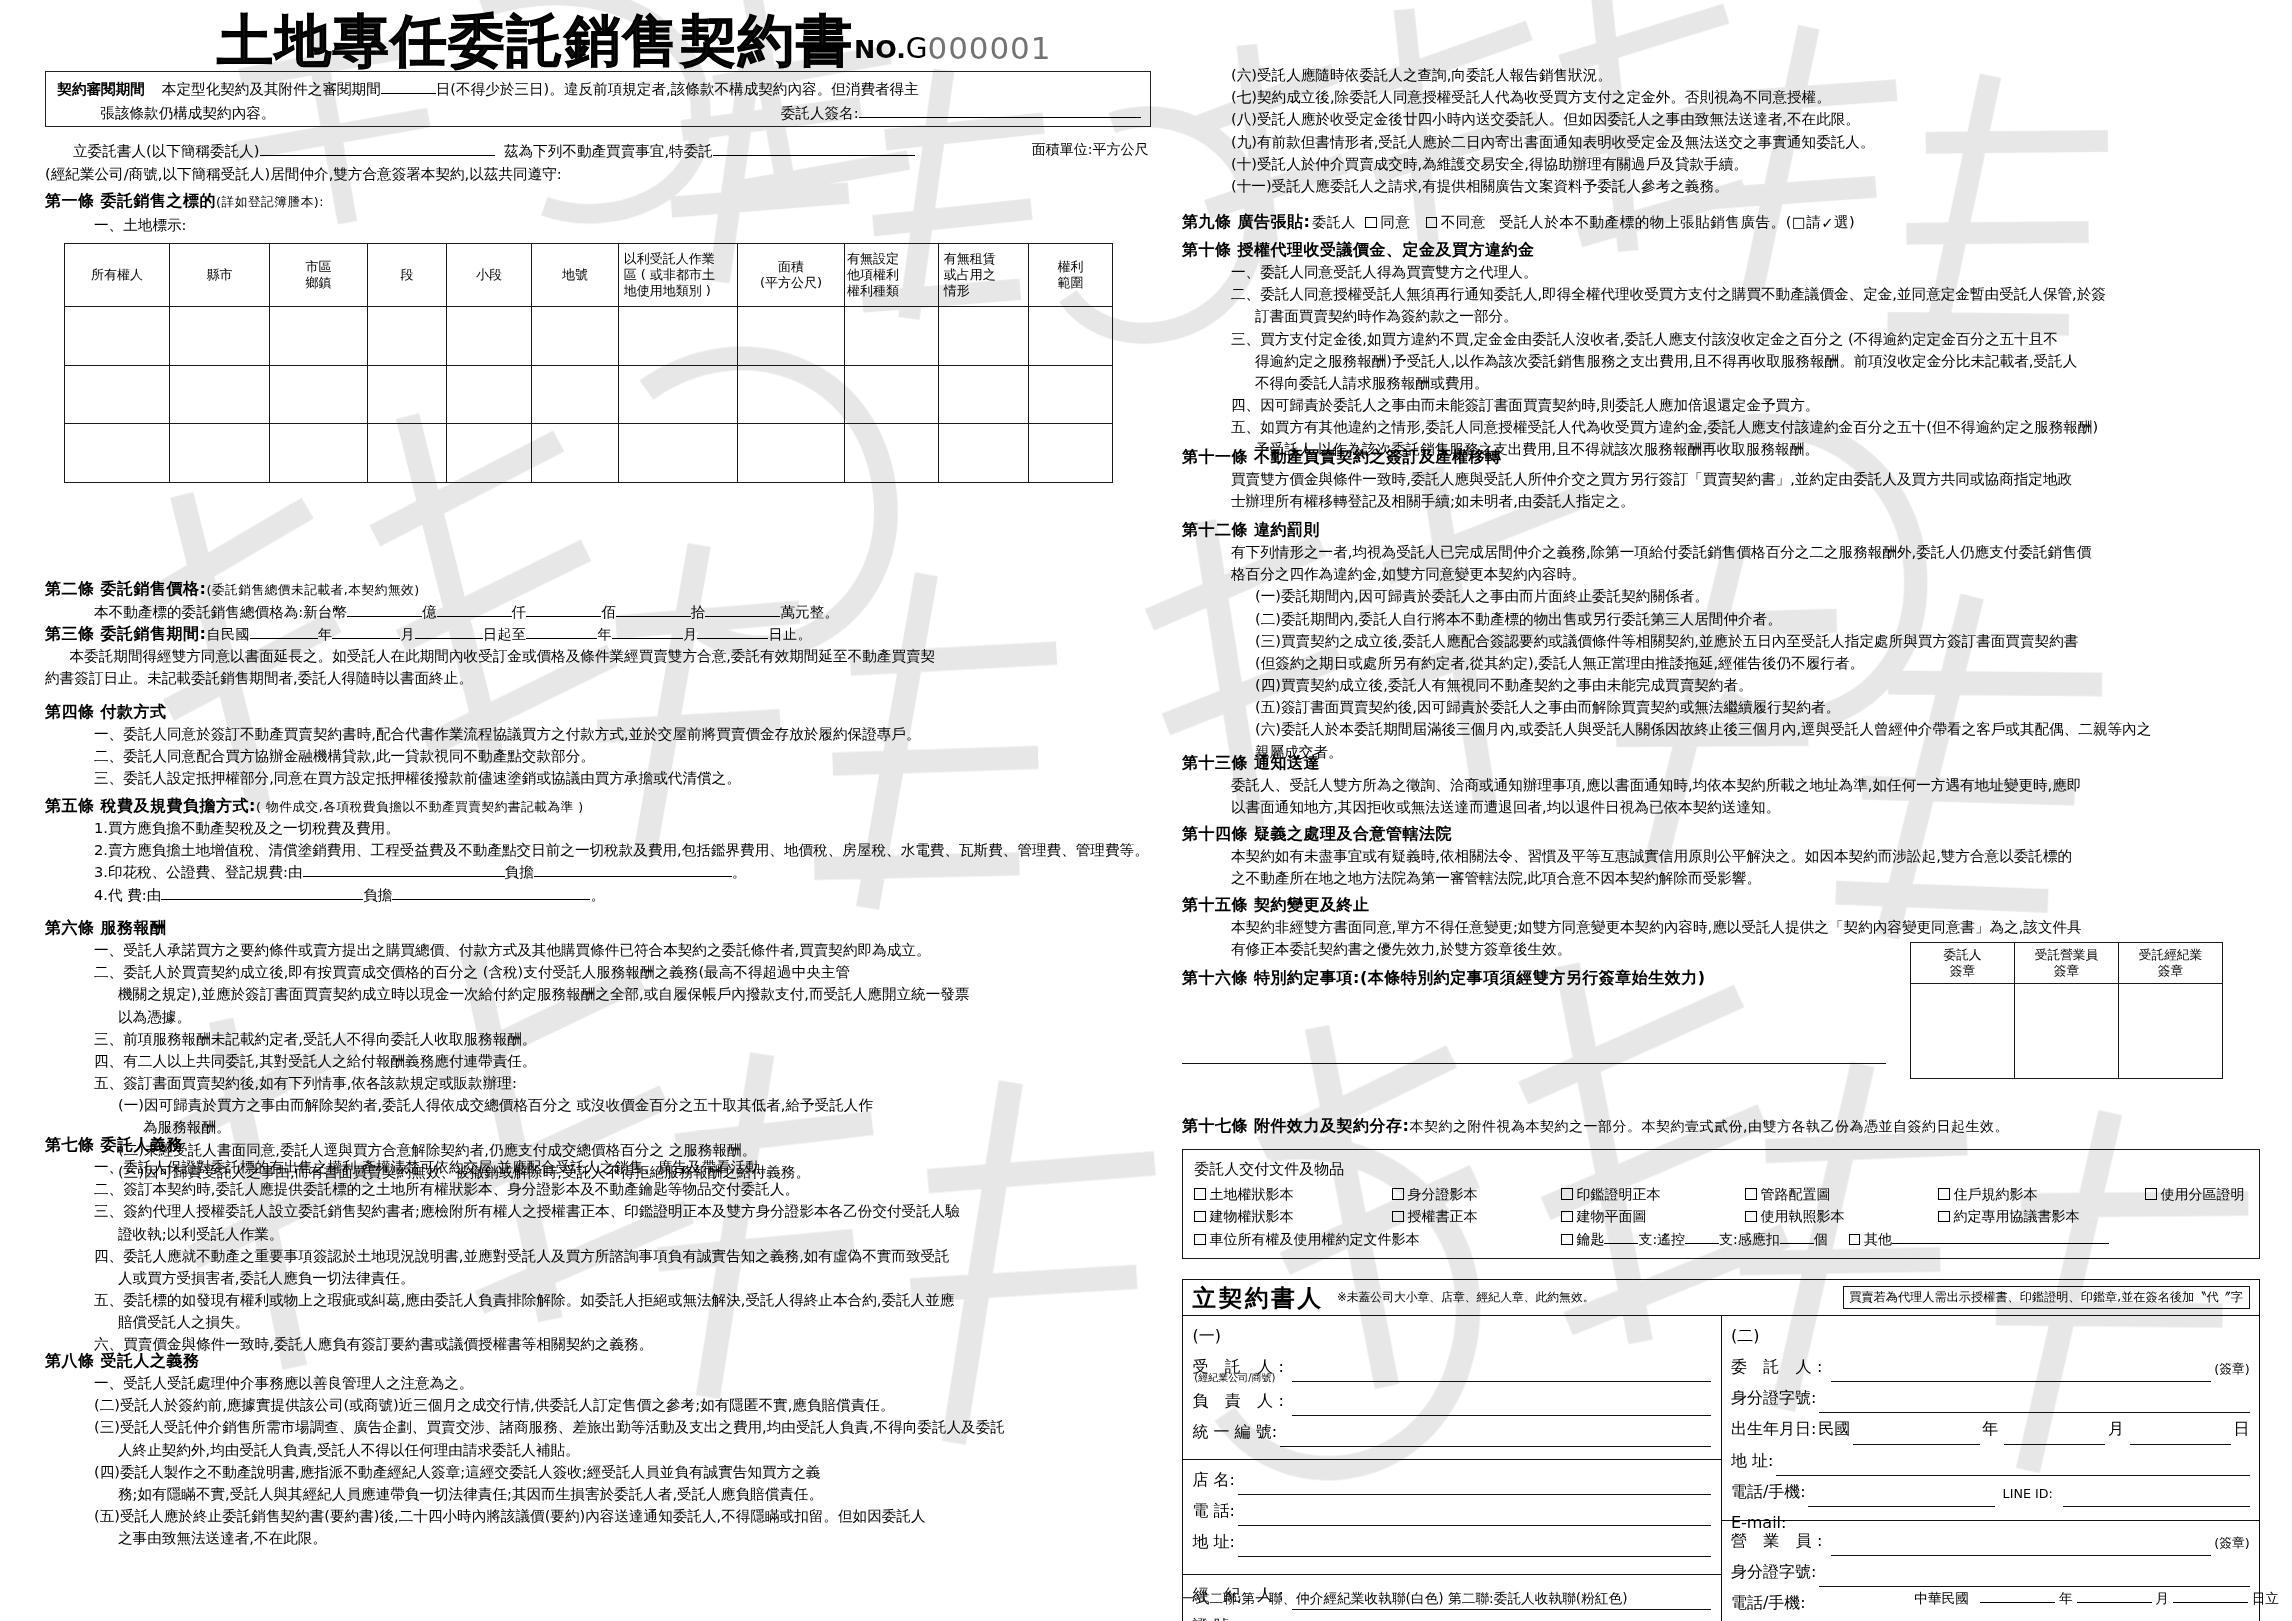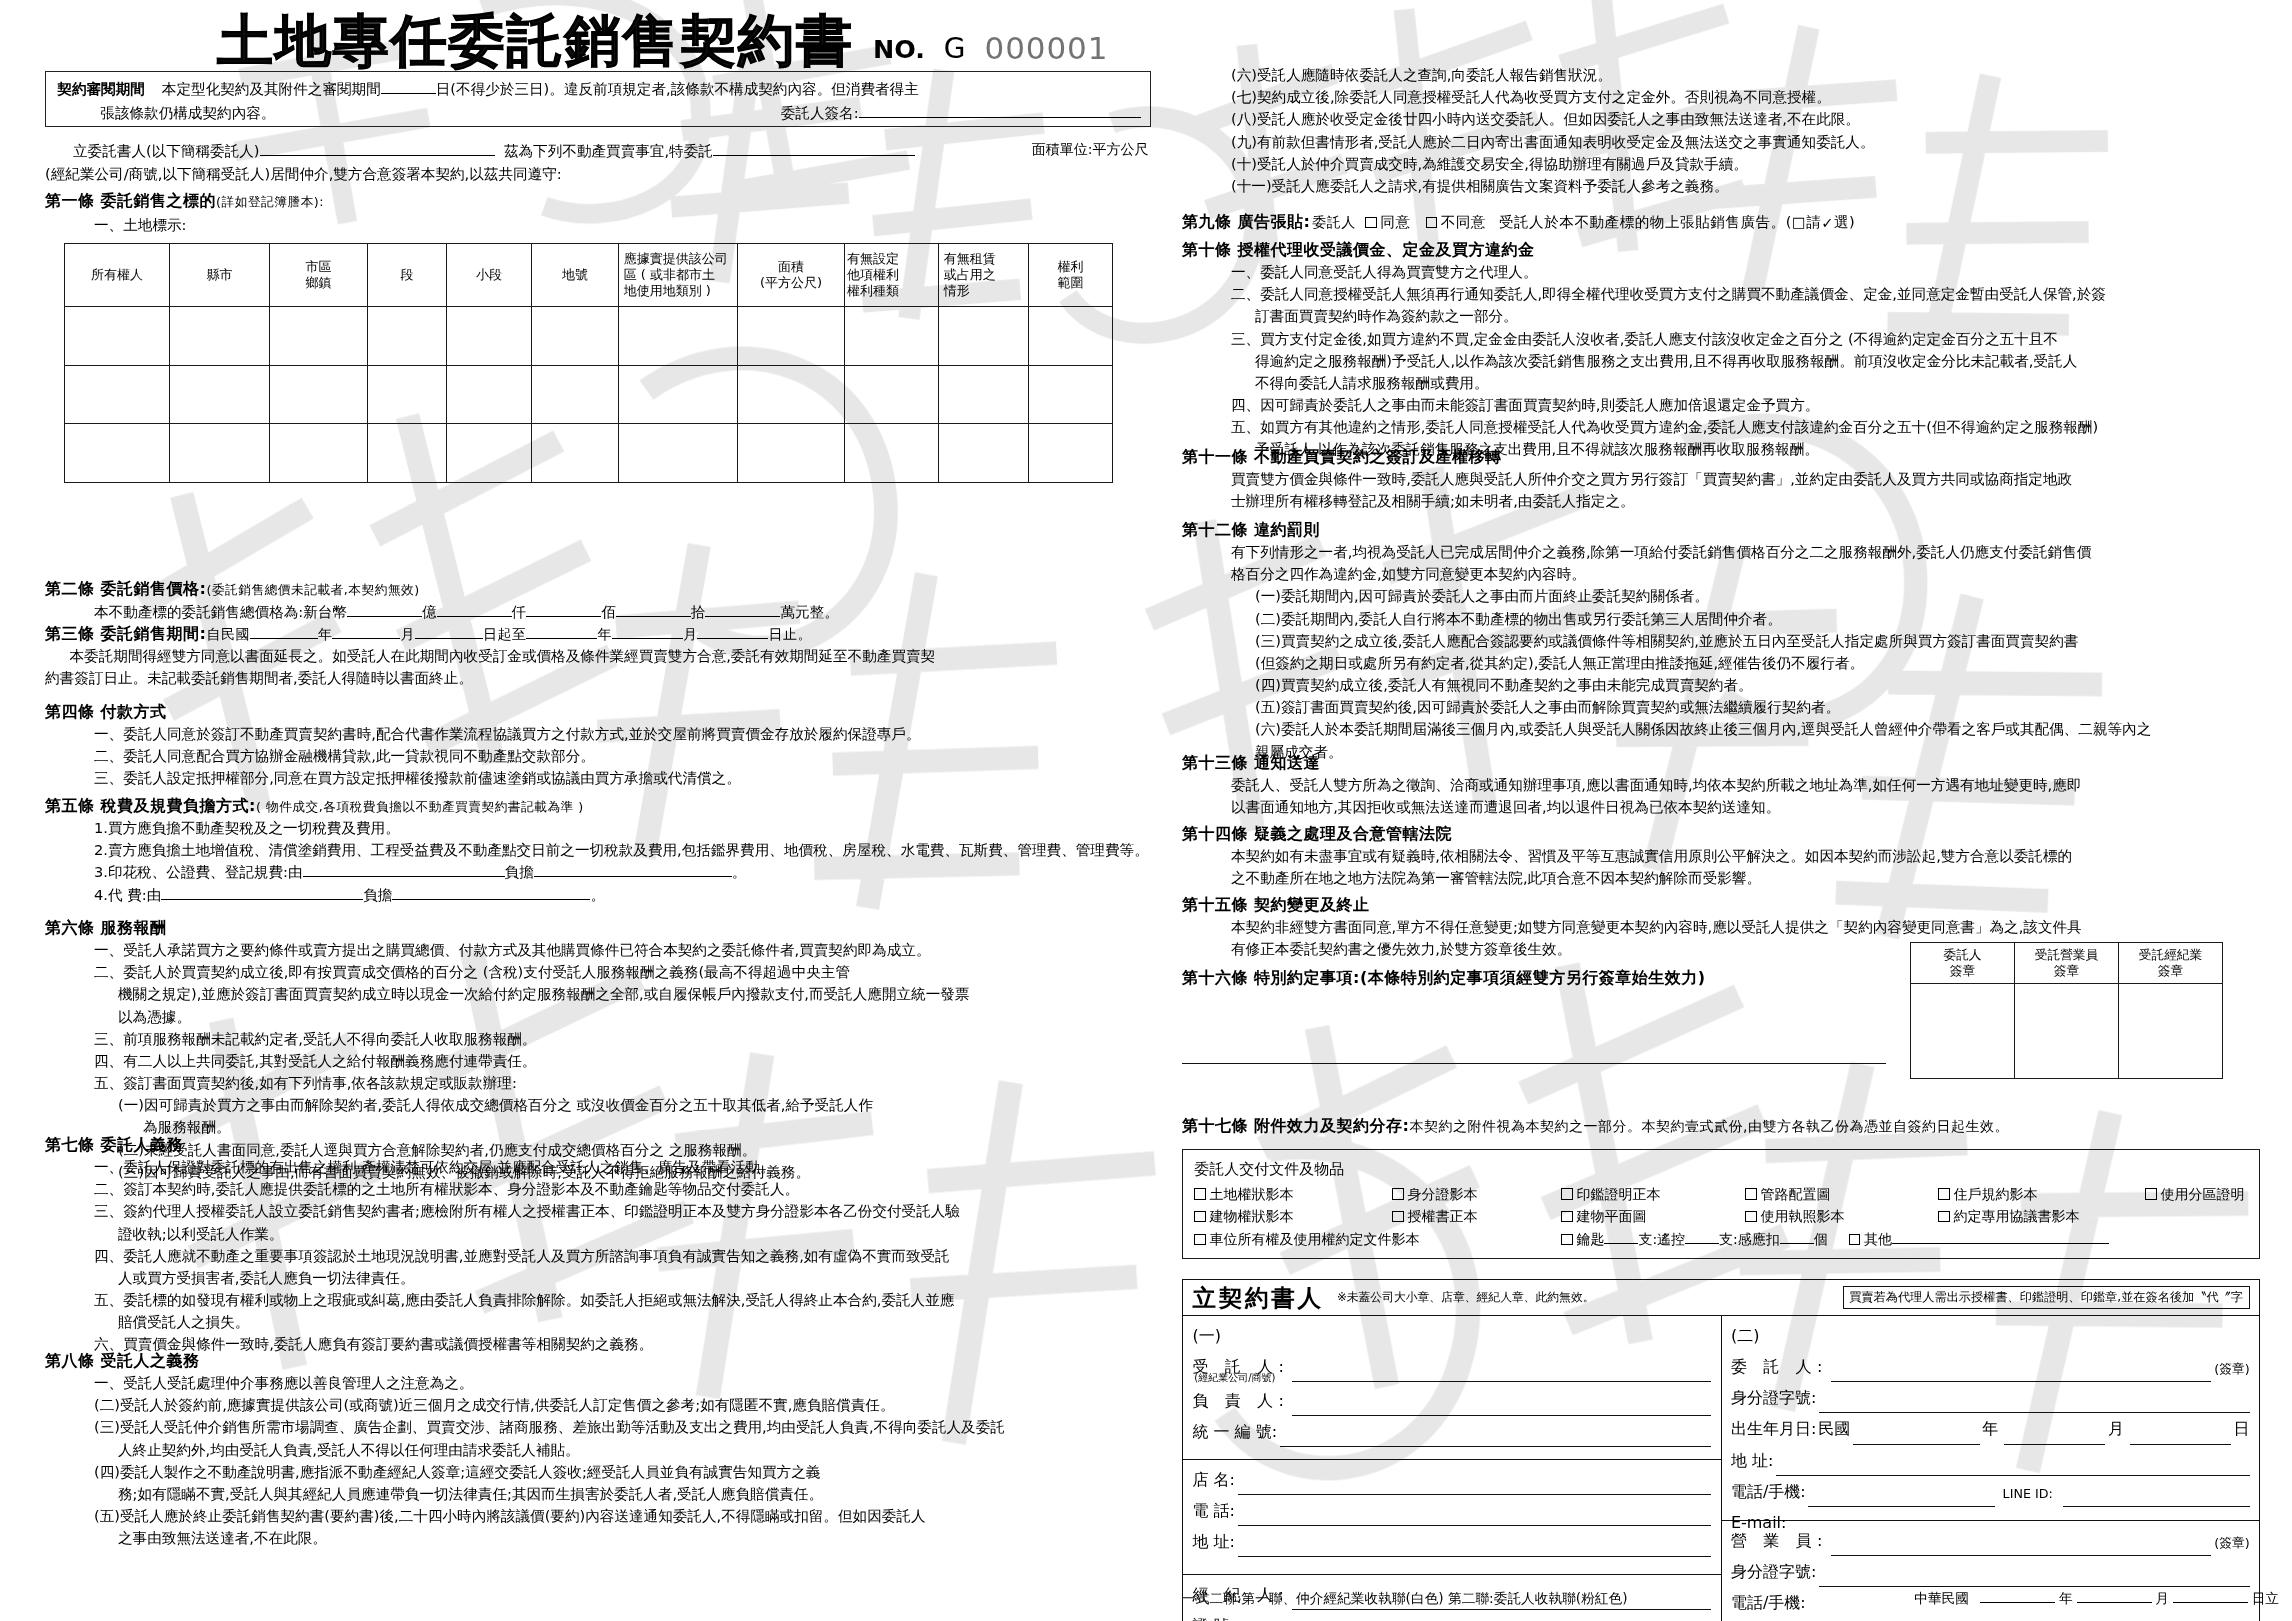--- a/index.html
+++ b/index.html
@@ -28,21 +28,21 @@
   .col-left{
     position:absolute;left:45px;top:0;width:1111px;
   }
   .col-right{
     position:absolute;left:1182px;top:0;width:1092px;
   }
 
   
   .title-wrap{
     position:absolute;left:217px;top:13px;width:942px;
-    display:flex;align-items:flex-end;gap:19px;
+    display:flex;align-items:flex-end;gap:0;
   }
   .doc-title{
     font-family:"DejaVu Sans","Liberation Sans",sans-serif;
     font-weight:bold;
     font-size:56px;
     letter-spacing:1.9px;
     line-height:1;
     color:#111;
     -webkit-text-stroke:0.9px #000;
   }
@@ -305,21 +305,21 @@
               <th>所有權人</th>
               <th>縣市</th>
               <th>
                 <div>市區</div>
                   <div>鄉鎮</div>
               </th>
               <th>段</th>
               <th>小段</th>
               <th>地號</th>
               <th style="text-align:left;padding-left:4.7px;">
-                <div>應據實提供該公司</div>
+                <div>以利受託人作業</div>
                   <div>區 ( 或非都市土</div>
                   <div>地使用地類別 )</div>
               </th>
               <th>
                 <div>面積</div>
                   <div>(平方公尺)</div>
               </th>
               <th style="text-align:left;padding-left:2px;">
                 <div>有無設定</div>
                   <div>他項權利</div>

